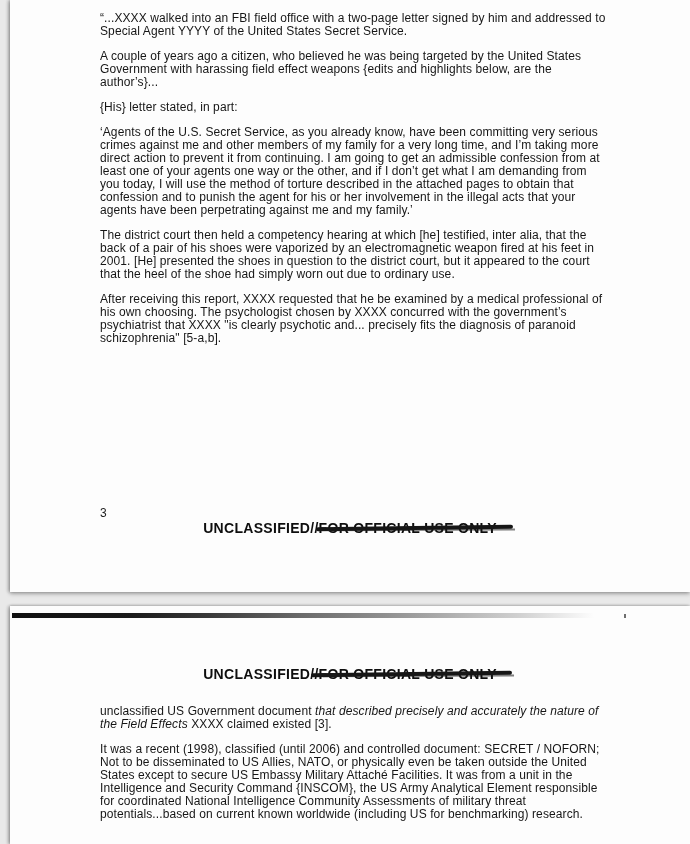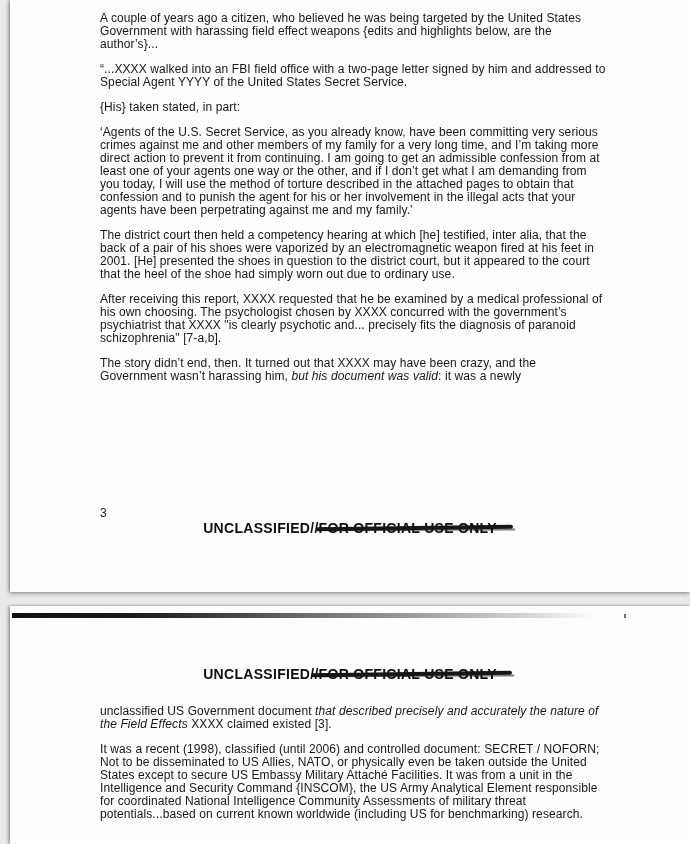--- a/index.html
+++ b/index.html
@@ -56,27 +56,26 @@
     position:absolute;left:614px;top:8px;width:2px;height:4px;background:#6f6f6f;
   }
 </style>
 </head>
 <body>
 
 <div class="canvas">
 
   <div class="page page1">
     <div class="content">
+        <p><span>“...XXXX walked into an FBI field office with a two-page letter signed by him and addressed to Special Agent YYYY of the United States Secret Service.</span></p>
         <p><span>A couple of years ago a citizen, who believed he was being targeted by the United States Government with harassing field effect weapons {edits and highlights below, are the author’s}...</span></p>
-        <p><span>“...XXXX walked into an FBI field office with a two-page letter signed by him and addressed to Special Agent YYYY of the United States Secret Service.</span></p>
-        <p><span>{His} taken stated, in part:</span></p>
+        <p><span>{His} letter stated, in part:</span></p>
         <p><span>‘Agents of the U.S. Secret Service, as you already know, have been committing very serious crimes against me and other members of my family for a very long time, and I’m taking more direct action to prevent it from continuing. I am going to get an admissible confession from at least one of your agents one way or the other, and if I don’t get what I am demanding from you today, I will use the method of torture described in the attached pages to obtain that confession and to punish the agent for his or her involvement in the illegal acts that your agents have been  perpetrating against me and my family.’</span></p>
         <p><span>The district court then held a competency hearing at which [he] testified, inter alia, that the back of a pair of his shoes were vaporized by an electromagnetic weapon fired at his feet in 2001. [He] presented the shoes in question to the district court, but it appeared to the court that the heel of the shoe had simply worn out due to ordinary use.</span></p>
-        <p><span>After receiving this report, XXXX requested that he be examined by a medical professional of his own choosing. The psychologist chosen by XXXX concurred with the government’s psychiatrist that XXXX "is clearly psychotic and... precisely fits the diagnosis of paranoid schizophrenia" [7-a,b].</span></p>
-        <p><span>The story didn’t end, then. It turned out that XXXX may have been crazy, and the Government wasn’t harassing him, </span><em>but his document was valid</em><span>: it was a newly</span></p>
+        <p><span>After receiving this report, XXXX requested that he be examined by a medical professional of his own choosing. The psychologist chosen by XXXX concurred with the government’s psychiatrist that XXXX "is clearly psychotic and... precisely fits the diagnosis of paranoid schizophrenia" [5-a,b].</span></p>
       </div>
     <div class="pagenum">3</div>
     <div class="classification footer1"><span>UNCLASSIFIED//</span><span class="struck"><span>FOR OFFICIAL USE ONLY</span><span class="strikebar"></span></span></div>
   </div>
 
   <div class="page page2">
     <div class="scan-streak"></div>
     <div class="scan-speck"></div>
     <div class="classification header2"><span>UNCLASSIFIED/</span><span class="struck"><span>/FOR OFFICIAL USE ONLY</span><span class="strikebar"></span></span></div>
     <div class="content">

